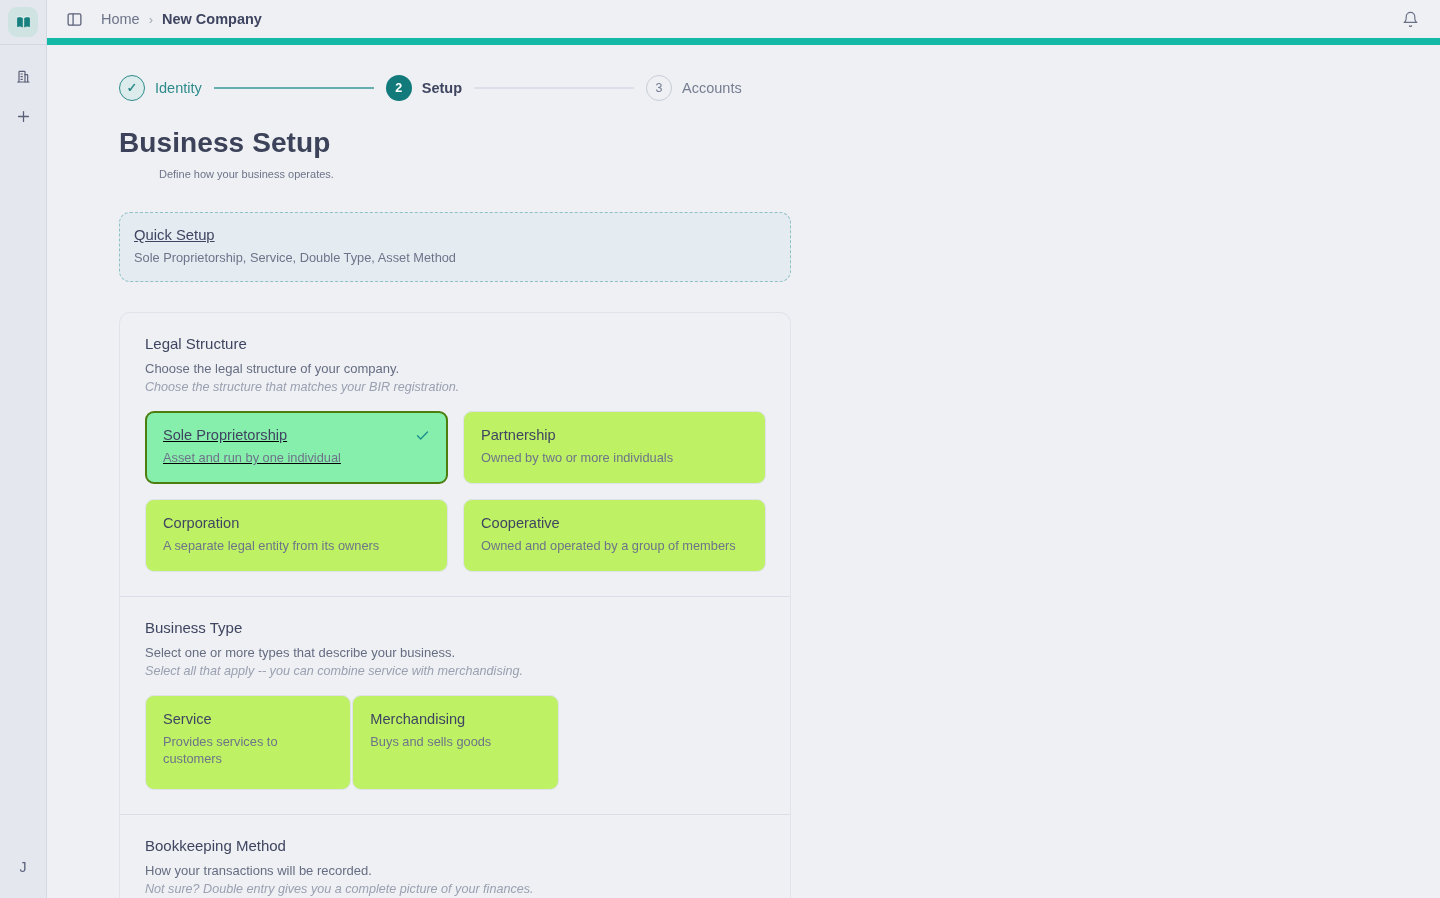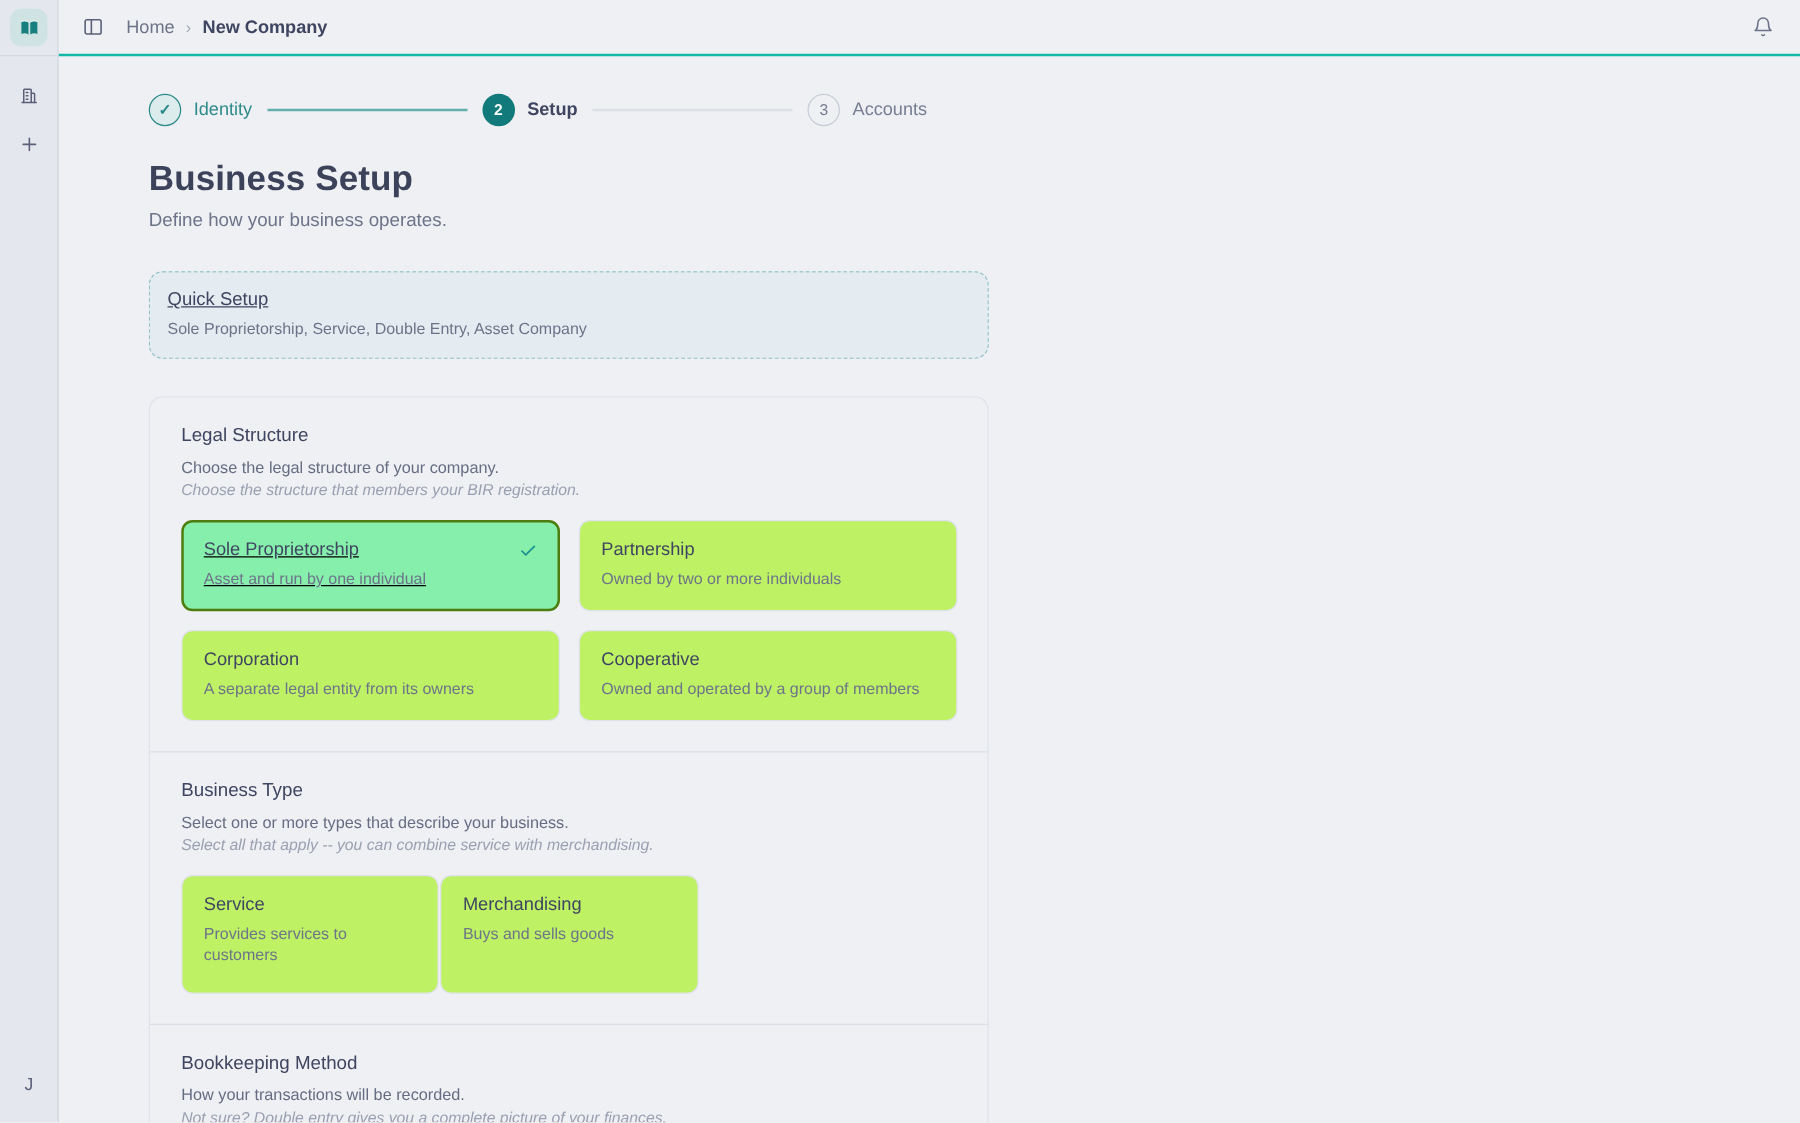--- a/index.html
+++ b/index.html
@@ -43,21 +43,21 @@
   }
 
   
   .main { flex: 1 1 auto; display: flex; flex-direction: column; min-width: 0; }
 
   .topbar {
     height: 45px; flex: 0 0 45px;
     display: flex; align-items: center;
     padding: 0 18px 0 14px;
     background: #eef0f3;
-    border-bottom: 2px solid #14b8a6;
+    border-bottom: 7px solid #14b8a6;
   }
   .topbar-toggle {
     width: 26px; height: 26px;
     display: flex; align-items: center; justify-content: center;
     color: #5a6078; margin-right: 14px;
   }
   .crumbs { display: flex; align-items: center; gap: 9px; font-size: 14.5px; }
   .crumb-home { color: #6d7489; }
   .crumb-sep { color: #a4aab9; font-size: 13px; }
   .crumb-cur { color: #3f4560; font-weight: 700; }
@@ -84,21 +84,21 @@
   .step-label { font-size: 14.5px; }
   .step-label.done { color: #2e8b8b; }
   .step-label.active { color: #3f4560; font-weight: 700; }
   .step-label.todo { color: #767d92; }
   .step-line { height: 2px; width: 160px; margin: 0 12px; }
   .step-line.filled { background: #66aeae; }
   .step-line.empty { background: #dcdfe7; }
 
   .page-head { padding: 22px 0 0 72px; }
   .page-title { font-size: 28px; font-weight: 700; color: #3c4259; letter-spacing: .1px; }
-  .page-sub { font-size: 15px; color: #6d7489; margin-top: 9px; }
+  .page-sub { font-size: 11px; color: #6d7489; margin-top: 9px; margin-left: 40px; }
 
   .quick {
     margin: 32px 0 0 72px;
     width: 672px;
     border: 1.4px dashed #8fc0c4;
     border-radius: 11px;
     background: #e4ecf2;
     padding: 14px 16px 16px 14px;
   }
   .quick-title { font-size: 14.8px; color: #3f4560; margin-bottom: 7px; text-decoration: underline; }
@@ -220,29 +220,29 @@
         </div>
       </div>
 
       <div class="page-head">
         <div class="page-title">Business Setup</div>
         <div class="page-sub">Define how your business operates.</div>
       </div>
 
       <div class="quick">
         <div class="quick-title">Quick Setup</div>
-        <div class="quick-sub">Sole Proprietorship, Service, Double Entry, Asset Company</div>
+        <div class="quick-sub">Sole Proprietorship, Service, Double Type, Asset Method</div>
       </div>
 
       <div class="panel">
 
         <div class="section">
           <div class="section-title">Legal Structure</div>
           <div class="section-desc">Choose the legal structure of your company.</div>
-          <div class="section-hint">Choose the structure that members your BIR registration.</div>
+          <div class="section-hint">Choose the structure that matches your BIR registration.</div>
           <div class="grid2">
             <div class="opt selected">
               <div class="opt-title">Sole Proprietorship</div>
               <div class="opt-desc">Asset and run by one individual</div>
               <span class="opt-check">
                 <svg width="15" height="15" viewBox="0 0 24 24" fill="none" stroke="#198f8f" stroke-width="2.1" stroke-linecap="round" stroke-linejoin="round">
                   <path d="M4 12.5l5 5L20 6.5"></path>
                 </svg>
               </span>
             </div>

